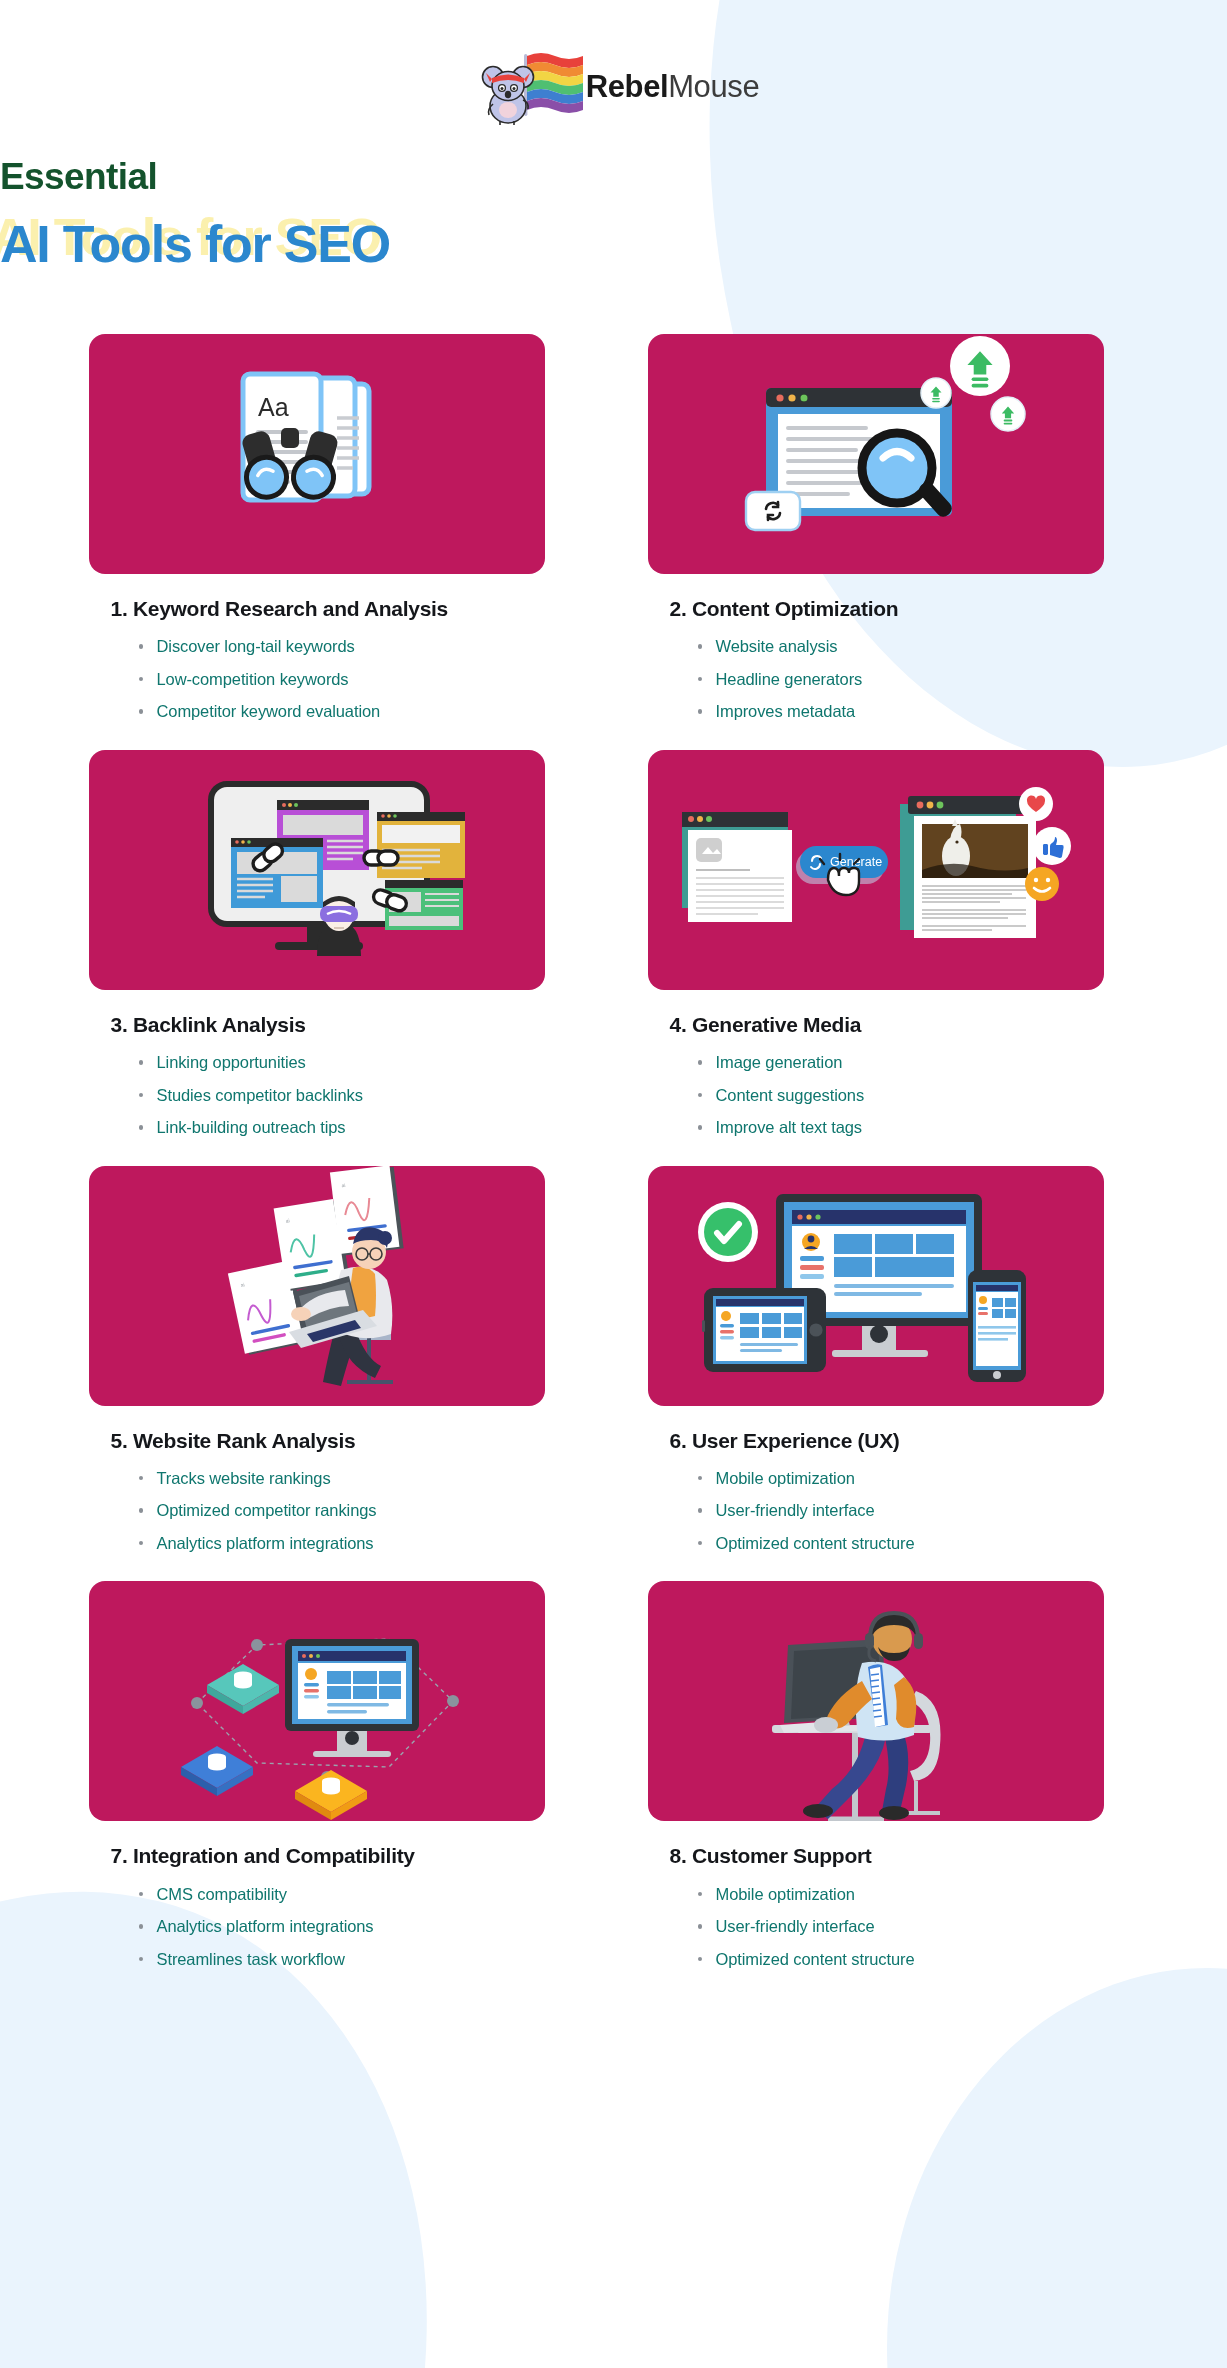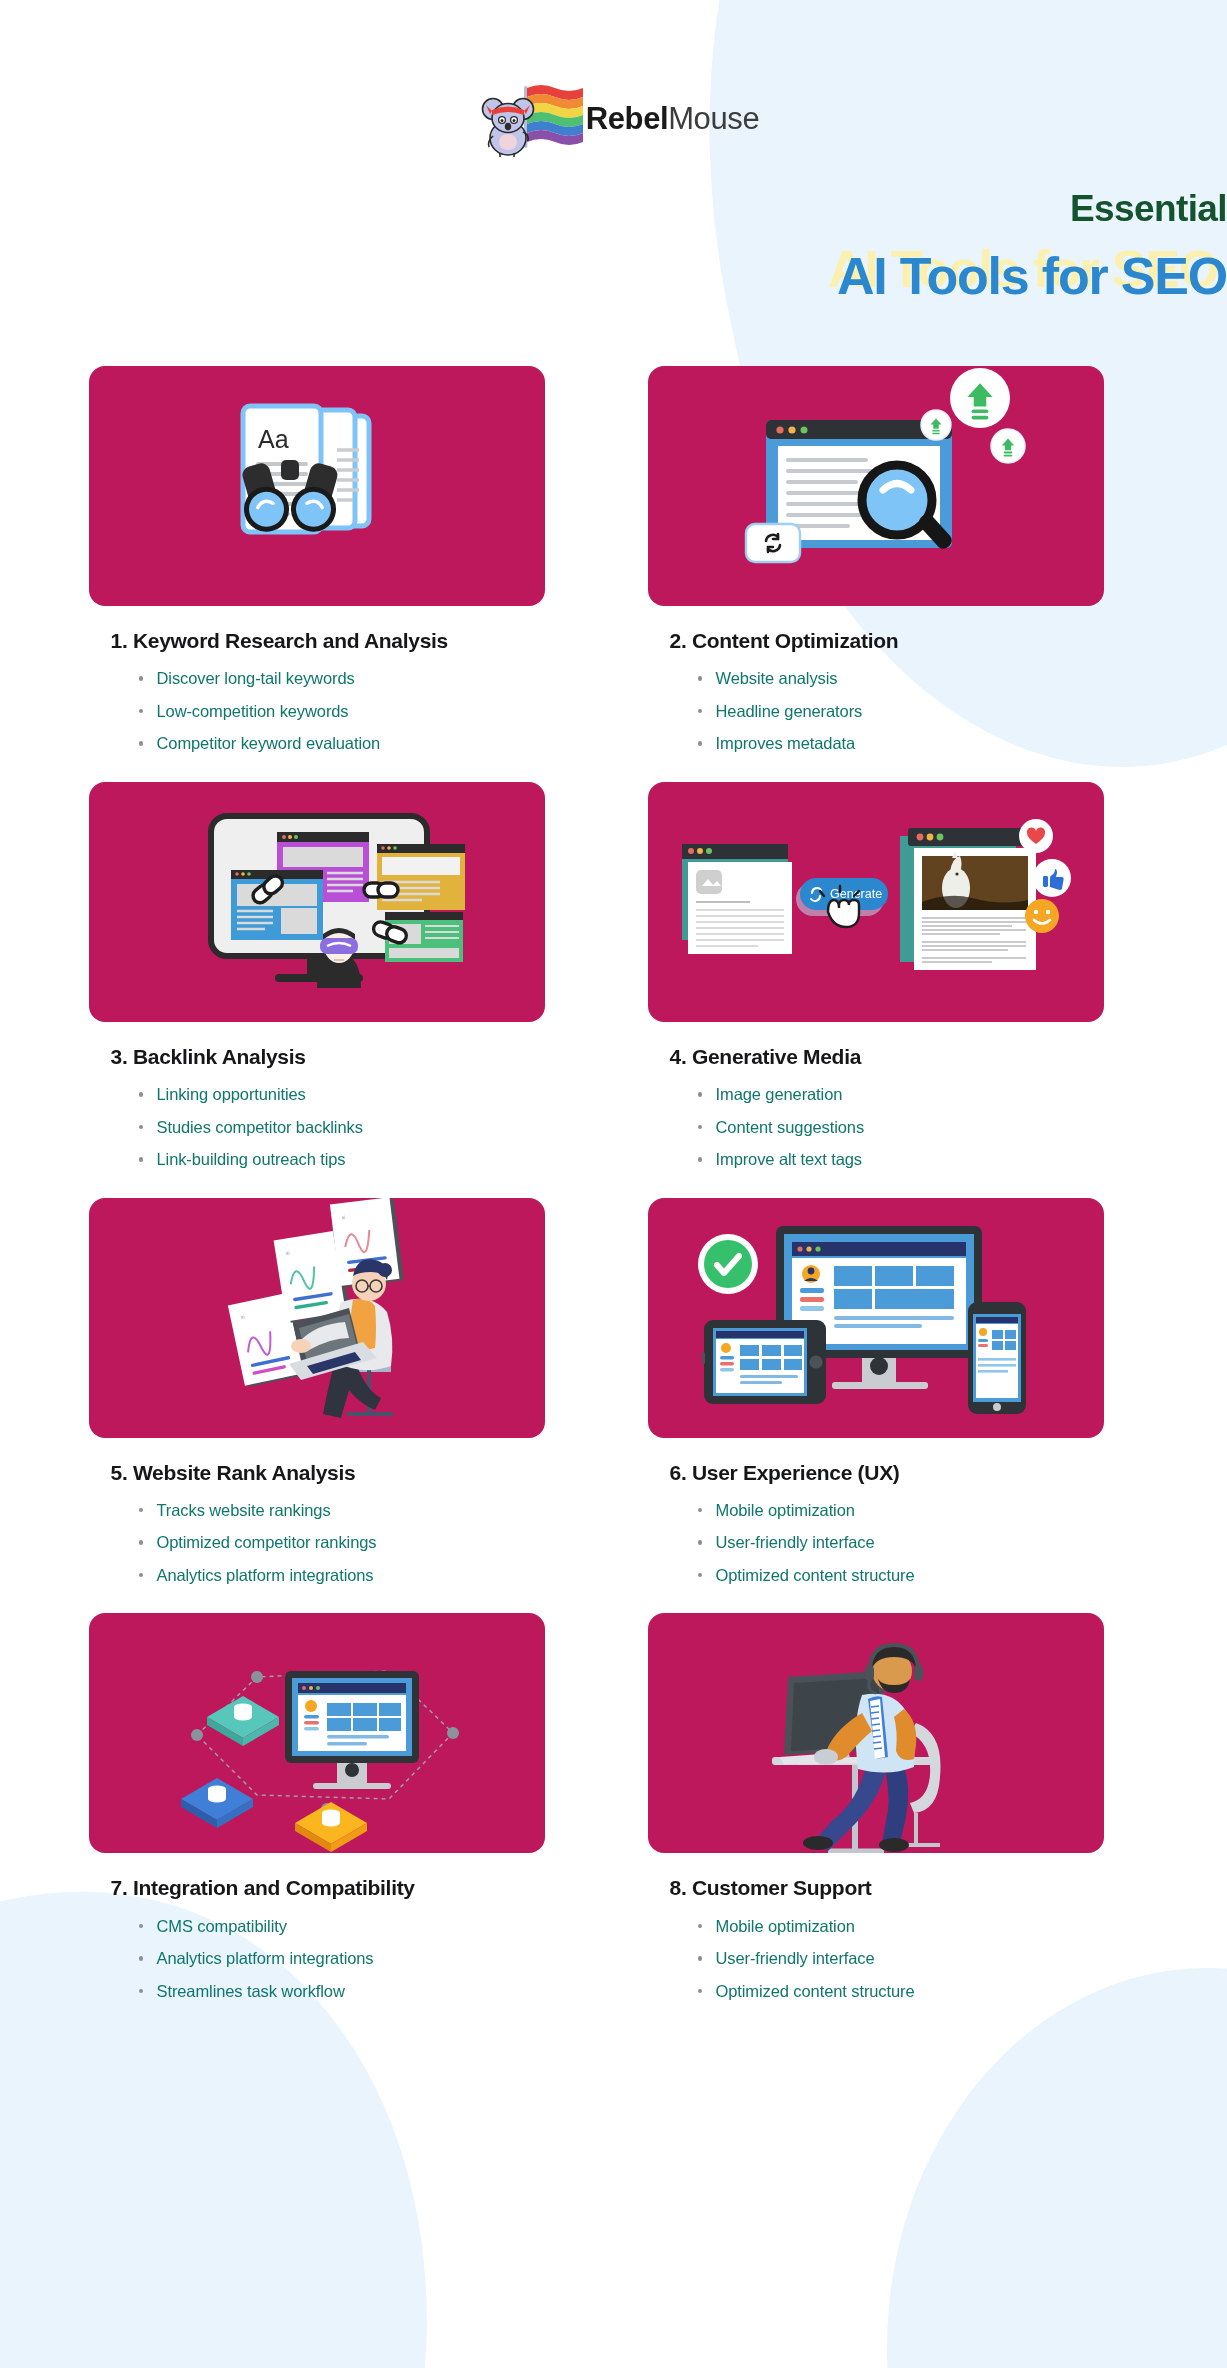--- a/index.html
+++ b/index.html
@@ -48,21 +48,21 @@
     width: 640px;
     height: 760px;
     background: #EAF4FD;
     border-radius: 50%;
     z-index: 0;
   }
 
   .content { position: relative; z-index: 2; }
 
   
-  .header { padding-top: 80px; text-align: right; }
+  .header { padding-top: 48px; text-align: left; }
   .logo-row {
     display: flex;
     align-items: center;
     justify-content: center;
     gap: 6px;
     height: 78px;
   }
   .logo-mark { width: 118px; height: 78px; display: block; }
   .logo-word {
     font-size: 31px;

